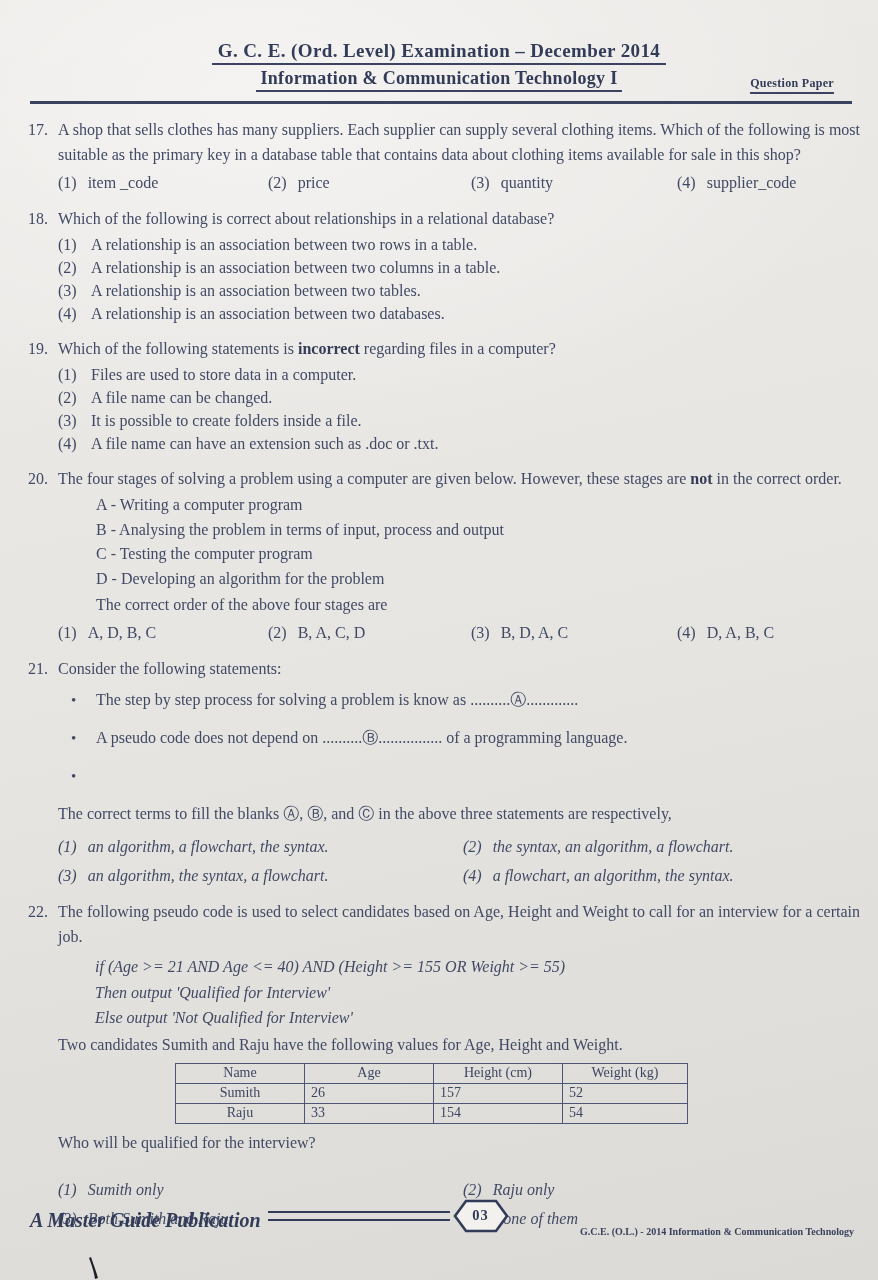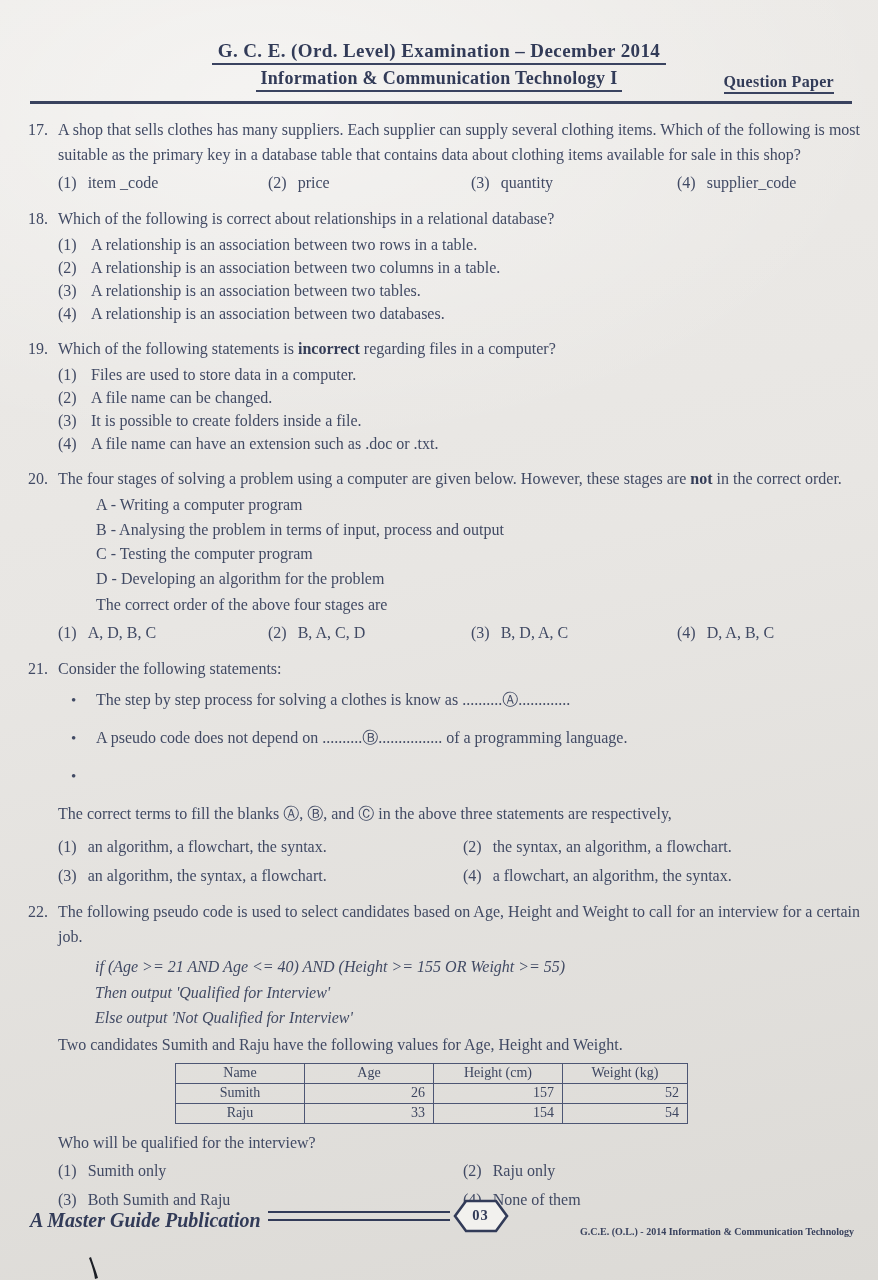--- a/index.html
+++ b/index.html
@@ -20,53 +20,53 @@
   .h1 {
     display:inline-block; font-size:19px; font-weight:bold; letter-spacing:.4px;
     border-bottom:2px solid #3a4360; padding:0 6px 1px 6px;
   }
   .h2row { position:relative; margin-top:3px; height:26px; }
   .h2 {
     display:inline-block; font-size:18px; font-weight:bold; letter-spacing:.3px;
     border-bottom:2px solid #3a4360; padding:0 4px 1px 4px;
   }
   .qp {
-    position:absolute; right:44px; bottom:0; font-size:16px; font-weight:bold; letter-spacing:.3px;
+    position:absolute; right:44px; bottom:0; font-size:12px; font-weight:bold; letter-spacing:.3px;
     border-bottom:2px solid #3a4360; padding-bottom:1px;
   }
   .rule { margin:7px 26px 0 30px; border-top:3.5px solid #39425e; }
   
   .content { padding:13px 18px 0 28px; font-size:16px; }
   .q { display:flex; margin-bottom:11px; }
   .qnum { flex:0 0 30px; line-height:25px; }
   .qbody { flex:1; min-width:0; }
   .qtext { margin:0; line-height:25px; text-align:justify;font-family:Liberation Serif, serif; }
   .qtext.nojust { text-align:left; }
   b.emph { color:#343d58; }
   .optlist { margin-top:2px; }
   .optlist .optrow { line-height:23px; }
   .optlist .onum { display:inline-block; width:33px; }
   .opts4 { display:grid; grid-template-columns:210px 203px 206px 1fr; margin-top:4px; line-height:24px; }
-  .opts2 { display:grid; grid-template-columns:405px 1fr; row-gap:5px; margin-top:9px; line-height:24px; }
+  .opts2 { display:grid; grid-template-columns:405px 1fr; row-gap:5px; margin-top:9px; line-height:24px;font-style:italic; }
   .opt .onum { display:inline-block; margin-right:11px; }
   .stages { margin:2px 0 1px 38px; line-height:24.5px; }
   .orderline { line-height:24px; margin-top:2px; }
   .bullets { margin:7px 0 0 13px; }
   .bullet-row { display:flex; line-height:24px; margin-bottom:14px; }
   .dot { flex:0 0 25px; font-size:15px; }
   .fill { line-height:24px; margin-top:1px; }
   .code { margin:5px 0 2px 37px; line-height:25.5px; font-style:italic; }
   .cand { line-height:24px; margin-top:1px; }
   .ctable { border-collapse:collapse; margin:6px 0 2px 117px; font-size:14px; color:#3d4660; }
   .ctable th, .ctable td { border:1.6px solid #4d5674; padding:0 8px; height:19px; font-weight:normal; }
   .ctable th { text-align:center; }
-  .ctable td.c { text-align:right;padding-left:6px; }
+  .ctable td.c { text-align:left;padding-left:6px; }
   .ctable td.l { text-align:center; }
   .wholine { line-height:24px; margin-top:7px; }
-  .opts2.tight { margin-top:4px; }
+  .opts2.tight { margin-top:23px; }
   
   .footer {
     position:absolute; left:30px; right:22px; top:1196px; height:40px;
     display:flex; align-items:center; color:#323b58;
   }
   .f-left { font-size:20px; font-weight:bold; font-style:italic; white-space:nowrap; margin-right:7px;margin-top:8px; }
   .dline { height:6px; border-top:2.5px solid #323b58; border-bottom:2.5px solid #323b58; }
   .seg1 { flex:0 0 182px; }
   .seg2 { width:100%; }
   .hexwrap { position:relative; flex:0 0 56px; height:34px; margin:0 3px; }
@@ -159,21 +159,21 @@
       </div>
     </div>
 
     <div class="q">
       <div class="qnum">21.</div>
       <div class="qbody">
         <p class="qtext nojust">Consider the following statements:</p>
         <div class="bullets">
           <div class="bullet-row">
               <span class="dot">•</span>
-              <span>The step by step process for solving a clothes is know as ..........Ⓐ.............</span>
+              <span>The step by step process for solving a problem is know as ..........Ⓐ.............</span>
             </div>
           <div class="bullet-row">
               <span class="dot">•</span>
               <span>A pseudo code does not depend on ..........Ⓑ................ of a programming language.</span>
             </div>
           <div class="bullet-row">
               <span class="dot">•</span>
             </div>
         </div>
         <div class="fill">The correct terms to fill the blanks Ⓐ, Ⓑ, and Ⓒ in the above three statements are respectively,</div>

